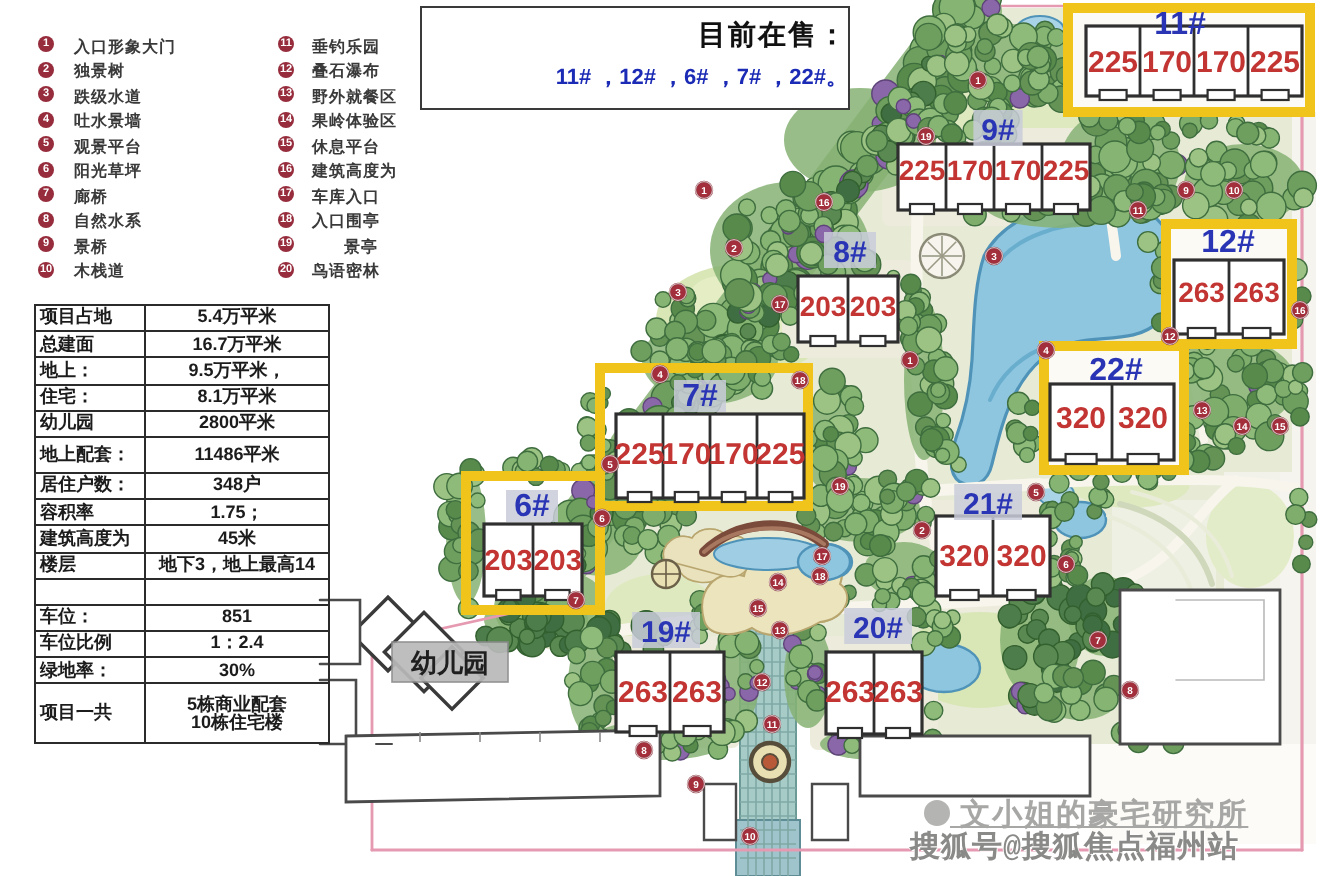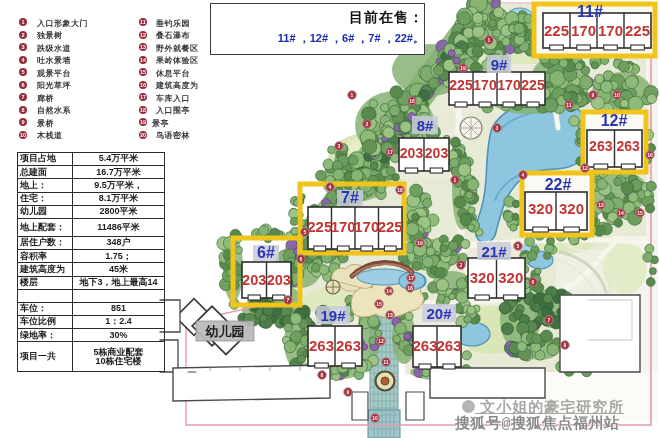--- a/index.html
+++ b/index.html
@@ -1539,21 +1539,21 @@
     <div class="lt" style="left:37px;top:92.8px">廊桥</div>
     <div class="lc" style="left:139px;top:93.3px">17</div>
     <div class="lt" style="left:156px;top:92.8px">车库入口</div>
     <div class="lc" style="left:19px;top:105.9px">8</div>
     <div class="lt" style="left:37px;top:105.4px">自然水系</div>
     <div class="lc" style="left:139px;top:105.9px">18</div>
     <div class="lt" style="left:156px;top:105.4px">入口围亭</div>
     <div class="lc" style="left:19px;top:118.4px">9</div>
     <div class="lt" style="left:37px;top:117.9px">景桥</div>
     <div class="lc" style="left:139px;top:118.4px">19</div>
-    <div class="lt" style="left:152px;top:117.9px">景亭</div>
+    <div class="lt" style="left:172px;top:117.9px">景亭</div>
     <div class="lc" style="left:19px;top:130.9px">10</div>
     <div class="lt" style="left:37px;top:130.4px">木栈道</div>
     <div class="lc" style="left:139px;top:130.9px">20</div>
     <div class="lt" style="left:156px;top:130.4px">鸟语密林</div>
 <table id="tbl">
       <tbody>
         <tr style="height:13.2px">
           <td class="tl">项目占地</td>
           <td class="tv">5.4万平米</td>
         </tr>

